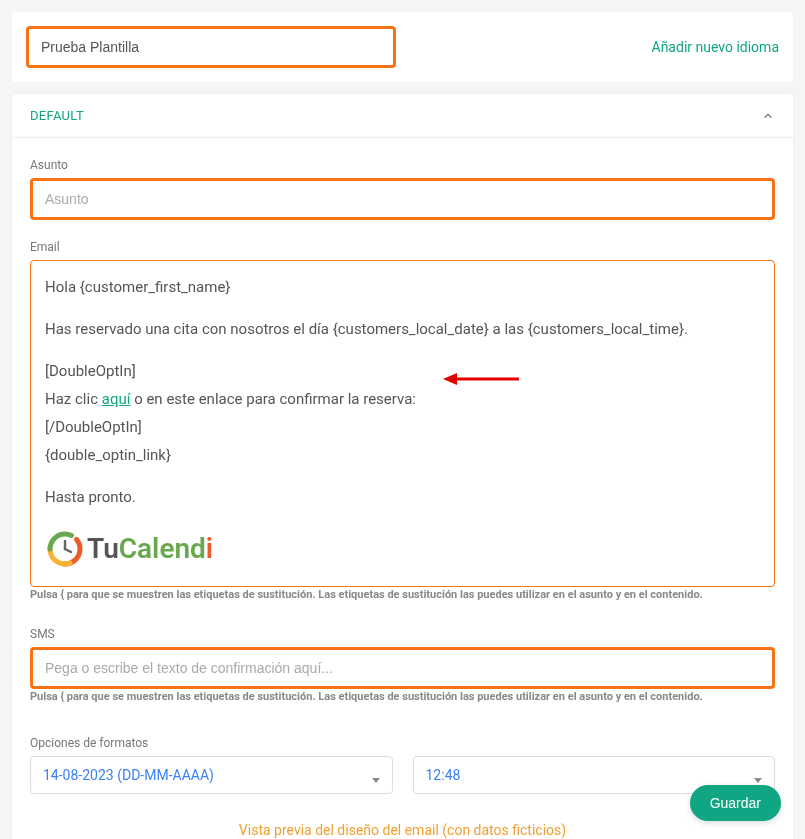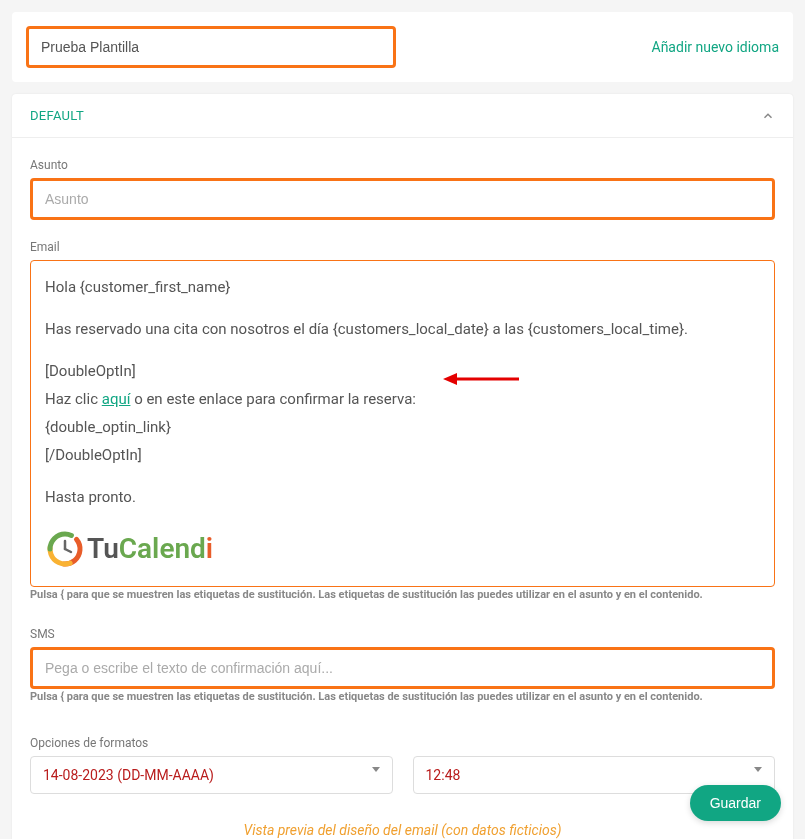--- a/index.html
+++ b/index.html
@@ -98,41 +98,40 @@
   .row-2 {
     display: flex;
     gap: 20px;
   }
   .row-2 > div { flex: 1; }
   .select {
     border: 1px solid #ddd;
     border-radius: 4px;
     padding: 10px 12px;
     font-size: 14px;
-    color: #b91c1c;
+    color: #3b82f6;
     background: #fff;
     width: 100%;
     display: flex;
     justify-content: space-between;
-    align-items: flex-start;
+    align-items: flex-end;
     cursor: pointer;
   }
   .caret {
     width: 0; height: 0;
     border-left: 4px solid transparent;
     border-right: 4px solid transparent;
     border-top: 5px solid #888;
   }
   .preview-link {
     text-align: center;
     color: #f0a030;
     font-size: 14px;
     margin-top: 28px;
     cursor: pointer;
-    font-style: italic;
   }
   .save-btn {
     position: fixed;
     right: 24px;
     bottom: 18px;
     background: #11a683;
     color: #fff;
     border: none;
     border-radius: 20px;
     padding: 10px 20px;
@@ -172,22 +171,22 @@
 
     <div class="email-box">
       <p>Hola {customer_first_name}</p>
       <p style="height:10px"></p>
       <p>Has reservado una cita con  nosotros el día {customers_local_date} a las {customers_local_time}.</p>
       <p style="height:10px"></p>
       <p>[DoubleOptIn]</p>
       <p>
         <span>Haz clic </span><a class="email-link">aquí</a><span> o en este enlace para confirmar la reserva:</span>
       </p>
+      <p>[/DoubleOptIn]</p>
       <p>{double_optin_link}</p>
-      <p>[/DoubleOptIn]</p>
       <p style="height:10px"></p>
       <p>Hasta pronto.</p>
 
       <div class="logo">
         <svg width="40" height="40" viewBox="0 0 40 40">
           <circle cx="20" cy="20" r="15" fill="none" stroke="#e85d2a" stroke-width="5" stroke-dasharray="35 200" stroke-linecap="round" transform="rotate(-40 20 20)"></circle>
           <circle cx="20" cy="20" r="15" fill="none" stroke="#f9b233" stroke-width="5" stroke-dasharray="30 200" stroke-linecap="round" transform="rotate(70 20 20)"></circle>
           <circle cx="20" cy="20" r="15" fill="none" stroke="#6aa84f" stroke-width="5" stroke-dasharray="30 200" stroke-linecap="round" transform="rotate(180 20 20)"></circle>
           <line x1="20" y1="20" x2="20" y2="12" stroke="#666" stroke-width="2.5" stroke-linecap="round"></line>
           <line x1="20" y1="20" x2="26" y2="23" stroke="#666" stroke-width="2.5" stroke-linecap="round"></line>

